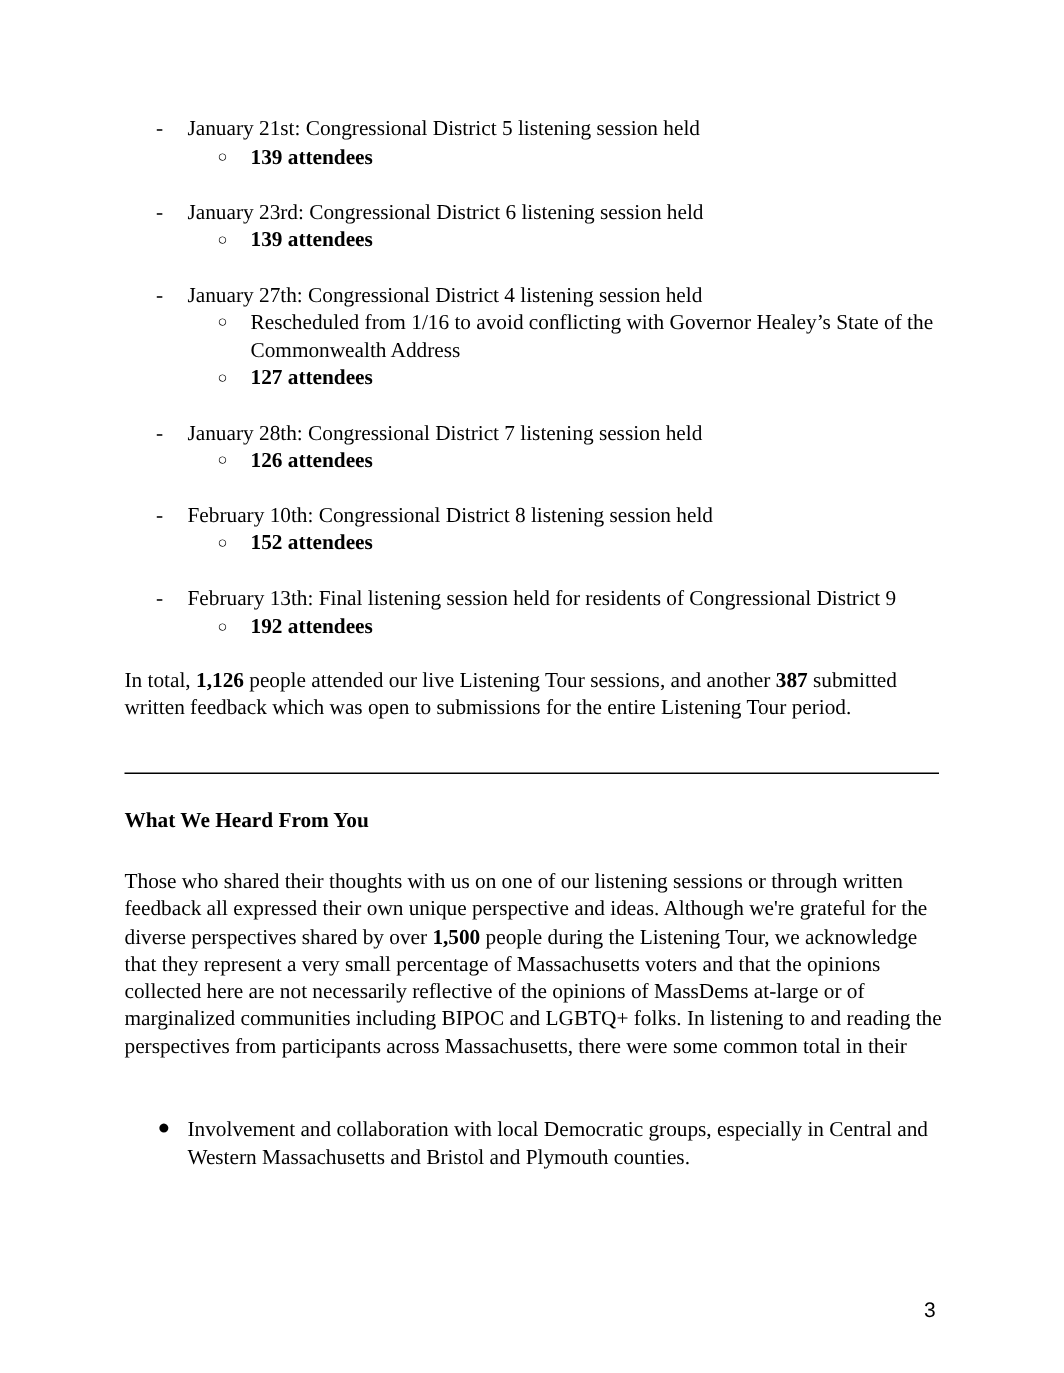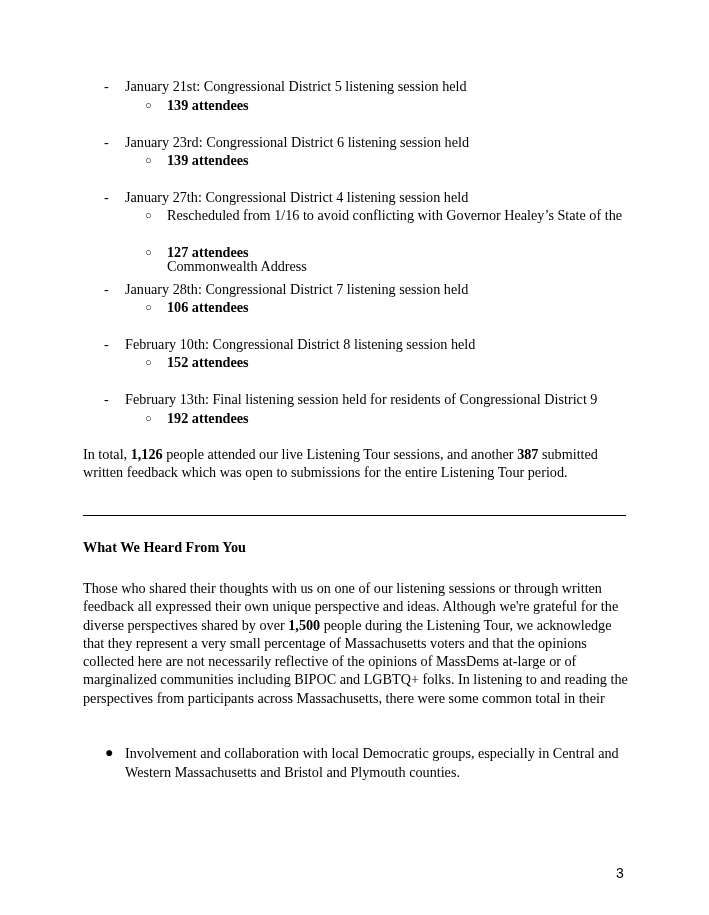--- a/index.html
+++ b/index.html
@@ -37,30 +37,30 @@
     <span class="l1text line">January 23rd: Congressional District 6 listening session held</span>
     <span class="circ line" style="top:18px;">○</span>
     <span class="l2text line bold" style="top:18px;">139 attendees</span>
   </div>
 
   <div class="item" style="top:188px;">
     <span class="dash line">-</span>
     <span class="l1text line">January 27th: Congressional District 4 listening session held</span>
     <span class="circ line" style="top:18px;">○</span>
     <span class="l2text line" style="top:18px;">Rescheduled from 1/16 to avoid conflicting with Governor Healey’s State of the</span>
-    <span class="l2text line" style="top:37px;margin-top:32px;">Commonwealth Address</span>
+    <span class="l2text line" style="top:37px;">Commonwealth Address</span>
     <span class="circ line" style="top:55px;">○</span>
     <span class="l2text line bold" style="top:55px;">127 attendees</span>
   </div>
 
   <div class="item" style="top:280px;">
     <span class="dash line">-</span>
     <span class="l1text line">January 28th: Congressional District 7 listening session held</span>
     <span class="circ line" style="top:18px;">○</span>
-    <span class="l2text line bold" style="top:18px;">106 attendees</span>
+    <span class="l2text line bold" style="top:18px;">126 attendees</span>
   </div>
 
   <div class="item" style="top:335px;">
     <span class="dash line">-</span>
     <span class="l1text line">February 10th: Congressional District 8 listening session held</span>
     <span class="circ line" style="top:18px;">○</span>
     <span class="l2text line bold" style="top:18px;">152 attendees</span>
   </div>
 
   <div class="item" style="top:390px;">

